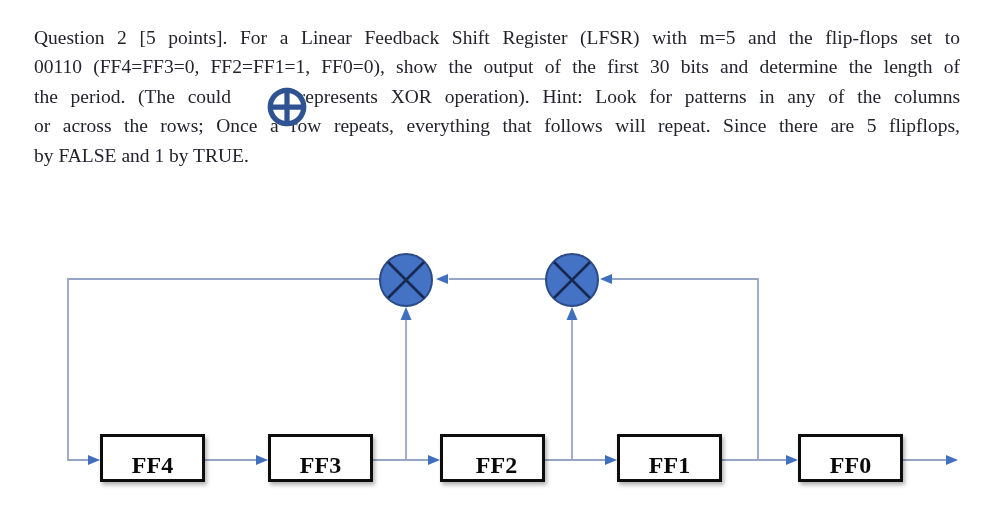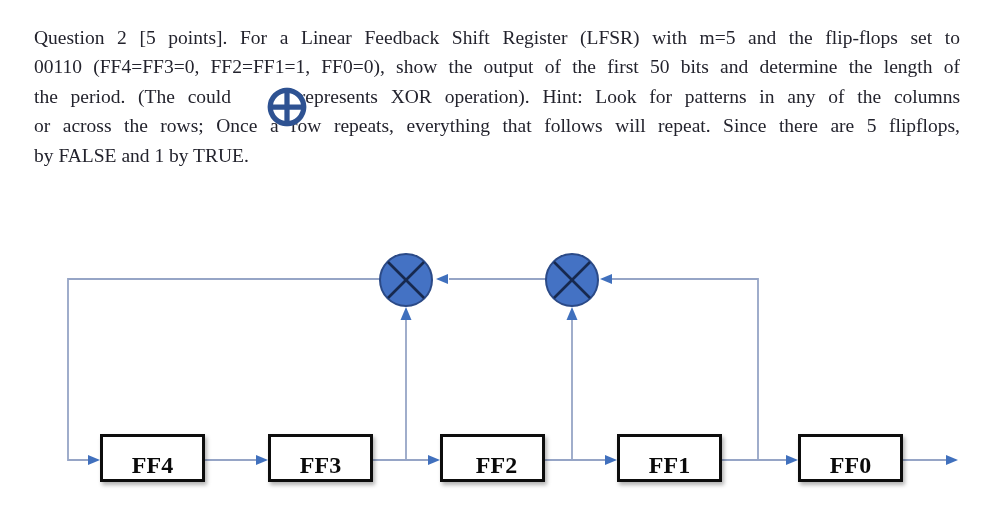--- a/index.html
+++ b/index.html
@@ -79,21 +79,21 @@
   .ff1 { left: 617px; }
   .ff0 { left: 798px; }
 </style>
 </head>
 <body>
 
 <div class="page">
 
   <div class="question">
     <p class="qline">Question 2 [5 points]. For a Linear Feedback Shift Register (LFSR) with m=5 and the flip-flops set to</p>
-    <p class="qline">00110 (FF4=FF3=0, FF2=FF1=1, FF0=0), show the output of the first 50 bits and determine the length of</p>
+    <p class="qline">00110 (FF4=FF3=0, FF2=FF1=1, FF0=0), show the output of the first 30 bits and determine the length of</p>
     <p class="qline">
       <span>the period. (The could</span>
       <span class="sym-slot"><svg class="inline-xor" viewBox="0 0 44 44">
             <circle cx="22" cy="22" r="17.5" fill="#ffffff" stroke="#2e5292" stroke-width="5.5"></circle>
             <line x1="22" y1="2" x2="22" y2="42" stroke="#2e5292" stroke-width="5.5"></line>
             <line x1="2" y1="22" x2="42" y2="22" stroke="#2e5292" stroke-width="5.5"></line>
           </svg></span><span>represents XOR operation).  Hint: Look for patterns in any of the columns</span>
     </p>
     <p class="qline">or across the rows; Once a row repeats, everything that follows will repeat. Since there are 5 flipflops,</p>
     <p class="qline lastline">by FALSE and 1 by TRUE.</p>

